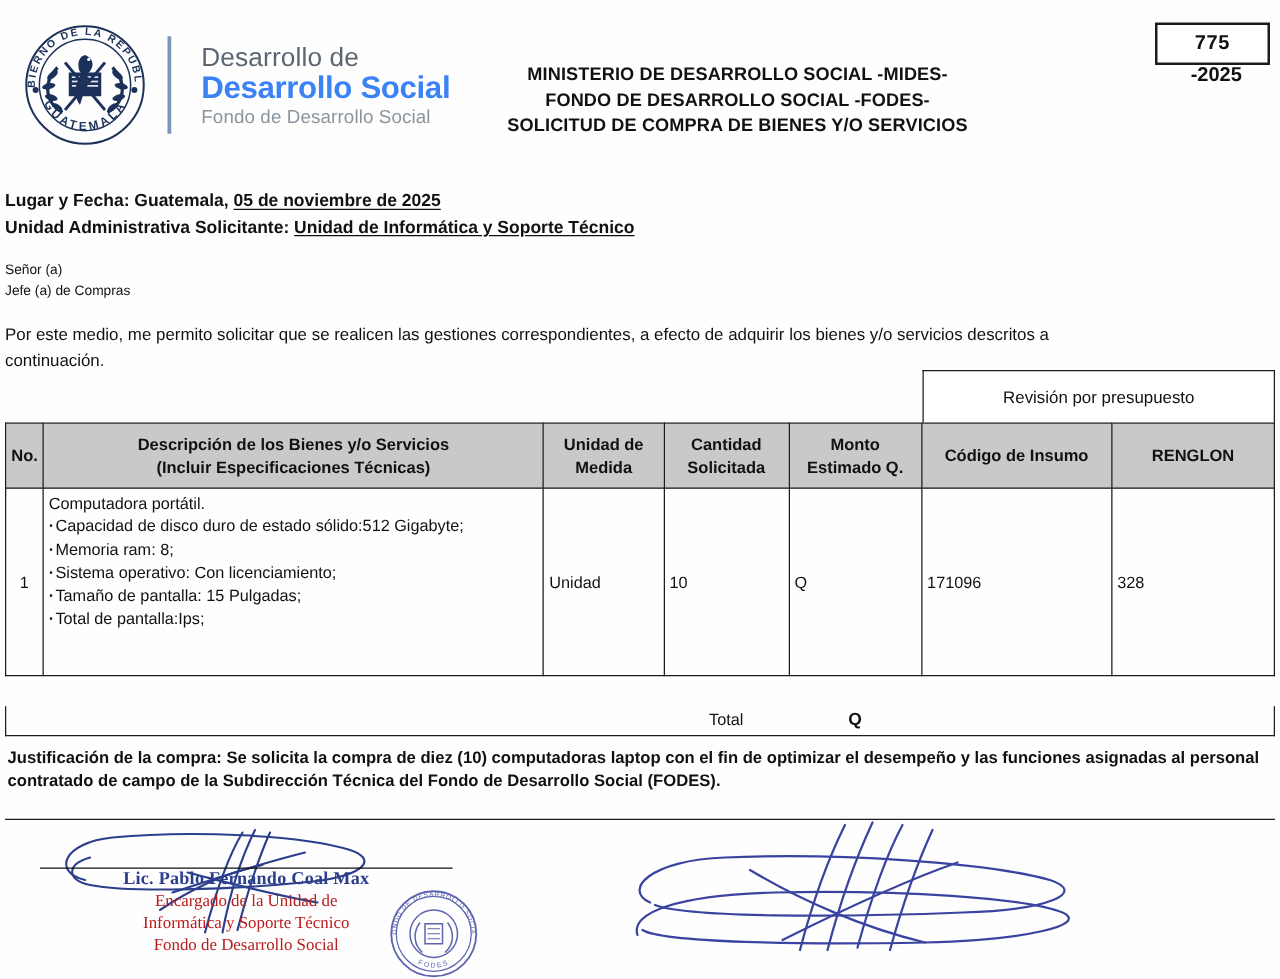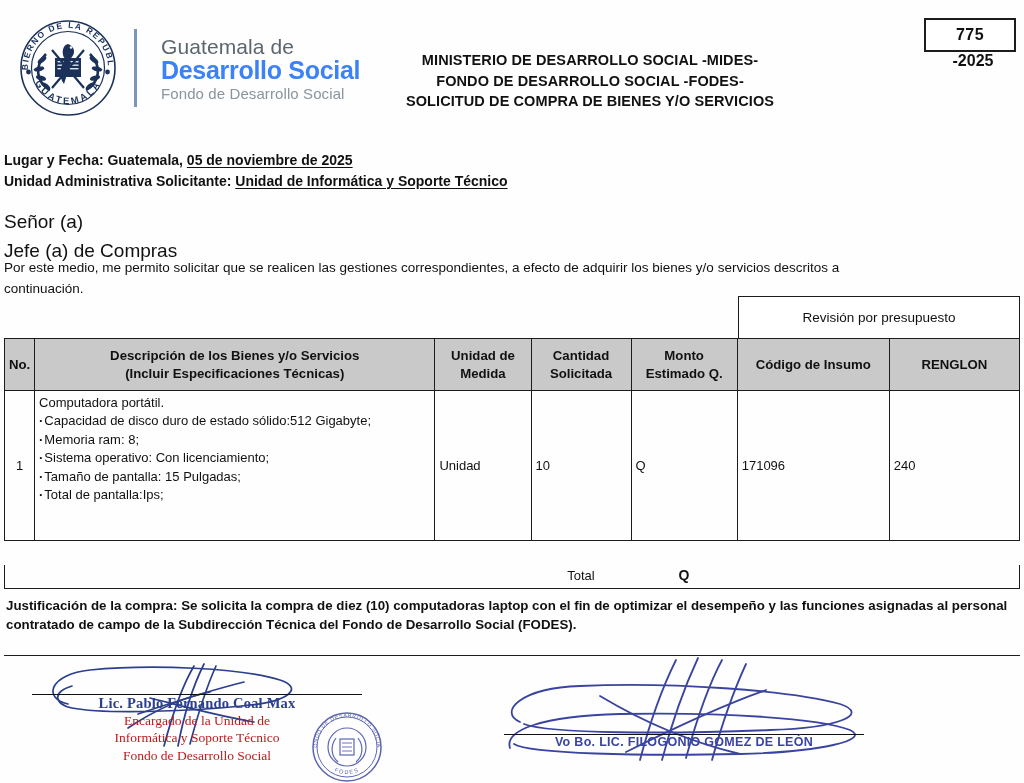--- a/index.html
+++ b/index.html
@@ -122,21 +122,21 @@
   }
   .meta .u {
     text-decoration: underline;
     text-underline-offset: 2px;
   }
 
   .addressee {
     position: absolute;
     top: 208px;
     left: 4px;
-    font-size: 19px;
+    font-size: 11px;
     line-height: 1.52;
     font-weight: normal;
   }
 
   .intro {
     position: absolute;
     top: 258px;
     left: 4px;
     width: 890px;
     font-size: 13.5px;
@@ -368,21 +368,21 @@
           <line x1="38" y1="74" x2="70" y2="36" stroke="#1b3159" stroke-width="2.2"></line>
           <line x1="70" y1="74" x2="38" y2="36" stroke="#1b3159" stroke-width="2.2"></line>
 
           <path d="M 54,30 C 60,32 62,38 58,43 C 55,47 50,46 49,41 C 48,35 50,31 54,30 Z" fill="#1b3159"></path>
           <path d="M 52,44 C 46,52 44,62 50,70 C 52,64 54,56 57,48 Z" fill="#1b3159"></path>
           <circle cx="57" cy="33.5" r="1.3" fill="#ffffff"></circle>
         </svg>
       </div>
       <div class="logo-divider"></div>
       <div class="logo-text">
-        <div class="logo-l1">Guatemala de</div>
+        <div class="logo-l1">Desarrollo de</div>
         <div class="logo-l2">Desarrollo Social</div>
         <div class="logo-l3">Fondo de Desarrollo Social</div>
       </div>
     </div>
   </div>
 
   <div class="doc-title">
     <div>MINISTERIO DE DESARROLLO SOCIAL -MIDES-</div>
     <div>FONDO DE DESARROLLO SOCIAL -FODES-</div>
     <div>SOLICITUD DE COMPRA DE BIENES Y/O SERVICIOS</div>
@@ -451,21 +451,21 @@
             <li>Memoria ram: 8;</li>
             <li>Sistema operativo: Con licenciamiento;</li>
             <li>Tamaño de pantalla: 15 Pulgadas;</li>
             <li>Total de pantalla:Ips;</li>
           </ul>
         </td>
         <td class="cell-center">Unidad</td>
         <td class="cell-center">10</td>
         <td class="cell-left">Q</td>
         <td class="cell-center">171096</td>
-        <td class="cell-center">240</td>
+        <td class="cell-center">328</td>
       </tr>
     </tbody>
   </table>
 
   <div class="total-strip">
     <div class="total-label">Total</div>
     <div class="total-q">Q</div>
   </div>
 
   <div class="justification">
@@ -529,19 +529,15 @@
           <path d="M 150,104 C 160,66 172,32 186,4"></path>
           <path d="M 172,104 C 182,66 194,32 208,2"></path>
           <path d="M 196,102 C 206,66 218,30 232,4"></path>
           <path d="M 222,104 C 232,68 244,34 256,8"></path>
           <path d="M 110,40 C 150,64 200,86 250,98"></path>
           <path d="M 136,96 C 180,74 230,50 276,34"></path>
         </g>
       </svg>
     </div>
 
-    <div class="sig-block sig-right">
-      <div class="sig-line"></div>
-      <div class="sig-name-r">Vo Bo. LIC. FILOGONIO GÓMEZ DE LEÓN</div>
-    </div>
   </div>
 
 </div>
 
 </body></html>

